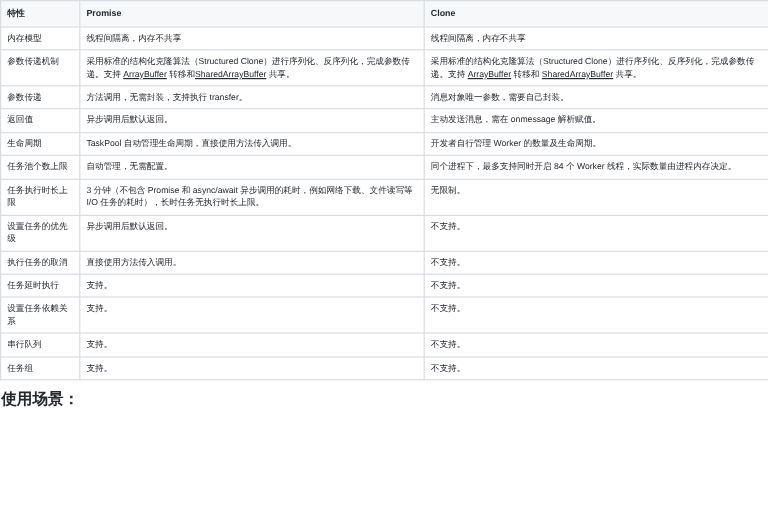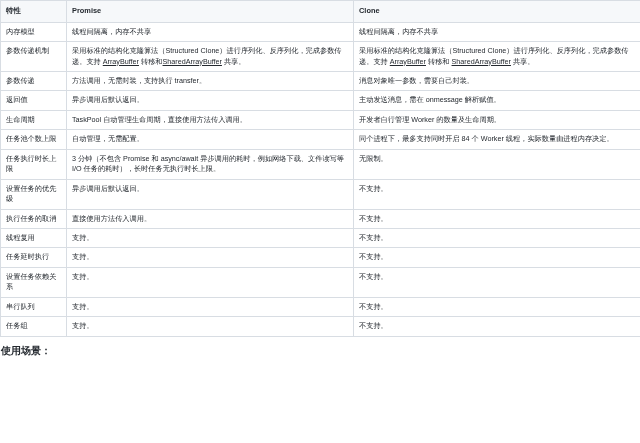--- a/index.html
+++ b/index.html
@@ -42,21 +42,21 @@
   }
   col.c1 { width: 66px; }
   col.c2 { width: 287px; }
   col.c3 { width: 287px; }
   .u {
     text-decoration: underline;
   }
   .footer-note {
     margin: 7px 0 0 0;
     font-weight: bold;
-    font-size: 10px;
+    font-size: 13px;
     color: #24292f;
     padding-left: 1px;
   }
   td.cell, th.cell { hyphens: none; }
 </style>
 </head>
 <body>
 
 <div class="wrap">
   <table class="cmp">
@@ -112,25 +112,20 @@
         <td class="cell">设置任务的优先级</td>
         <td class="cell">异步调用后默认返回。</td>
         <td class="cell">不支持。</td>
       </tr>
       <tr>
         <td class="cell">执行任务的取消</td>
         <td class="cell">直接使用方法传入调用。</td>
         <td class="cell">不支持。</td>
       </tr>
       <tr>
-        <td class="cell">线程复用</td>
-        <td class="cell">支持。</td>
-        <td class="cell">不支持。</td>
-      </tr>
-      <tr>
         <td class="cell">任务延时执行</td>
         <td class="cell">支持。</td>
         <td class="cell">不支持。</td>
       </tr>
       <tr>
         <td class="cell">设置任务依赖关系</td>
         <td class="cell">支持。</td>
         <td class="cell">不支持。</td>
       </tr>
       <tr>

